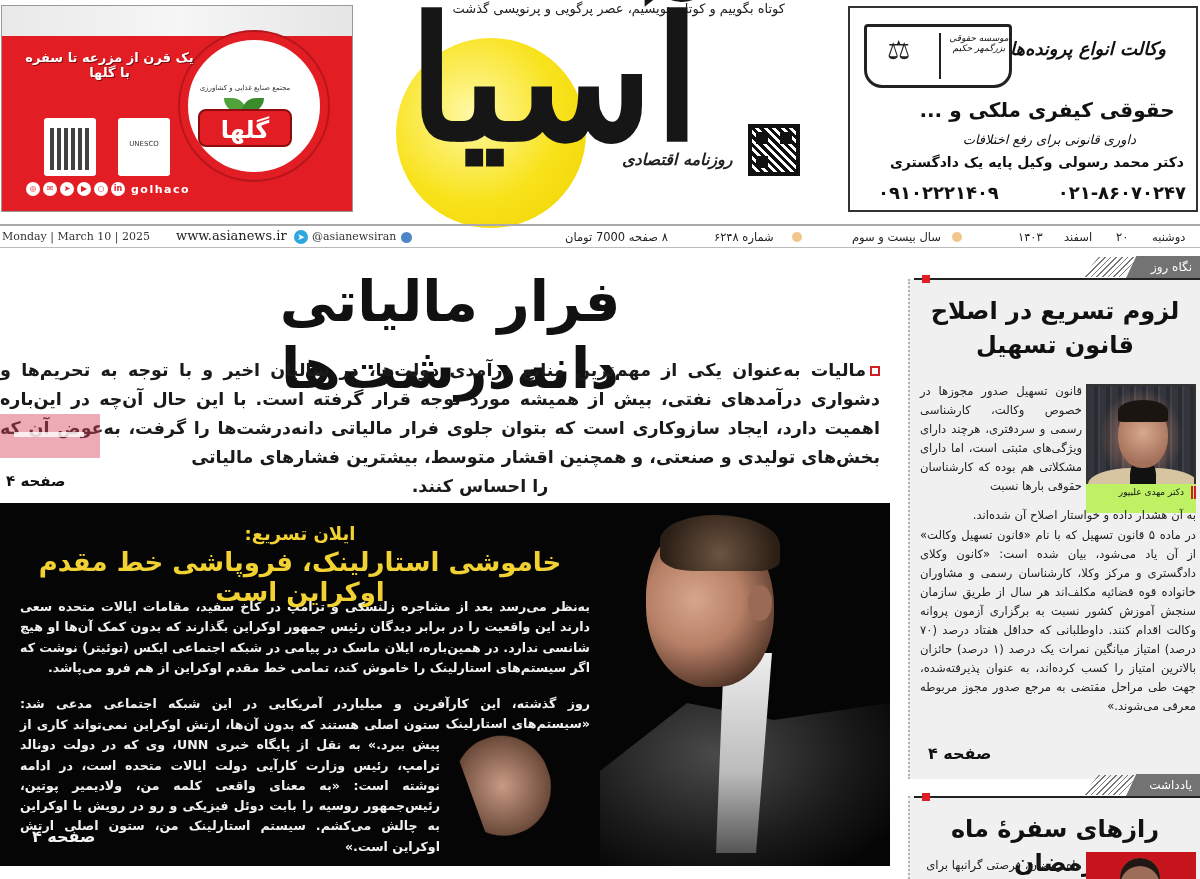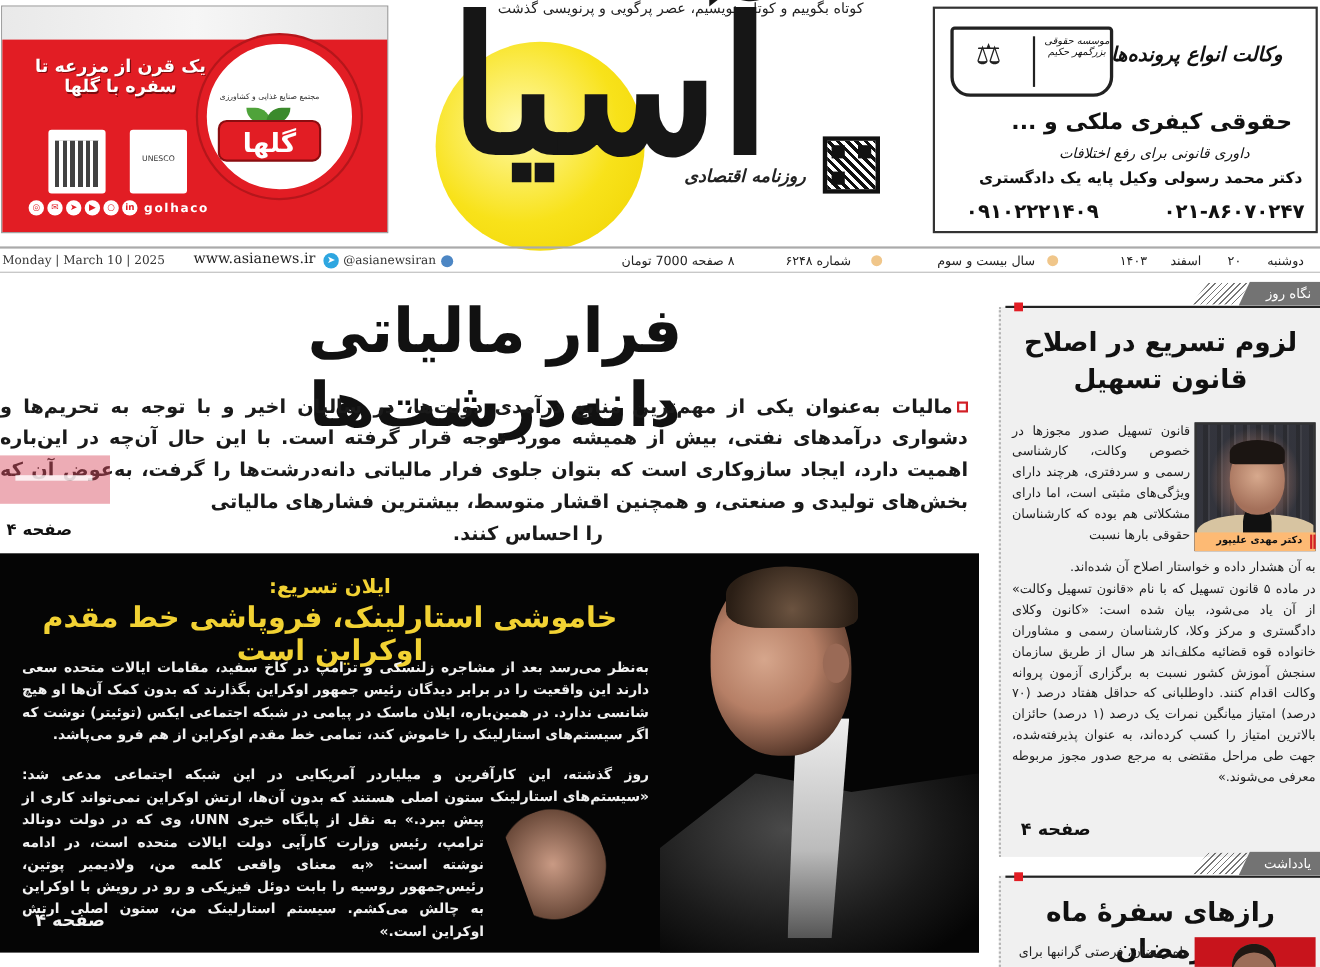--- a/index.html
+++ b/index.html
@@ -10,21 +10,21 @@
   .ad-left {
     position: absolute; left: 1px; top: 5px; width: 352px; height: 207px;
     border: 1px solid #999; background: #f2f2f2; overflow: hidden;
   }
   .ad-left .herbs { position: absolute; left: 0; top: 0; right: 0; height: 32px; background: linear-gradient(90deg,#e9e9e9,#f6f6f6,#e5e5e5); }
   .ad-left .red { position: absolute; left: 0; top: 30px; width: 352px; height: 178px; background: #e21d24; }
   .ad-left .circle {
     position: absolute; left: 178px; top: 26px; width: 148px; height: 148px; border-radius: 50%;
     background: #fff; border: 8px solid #e21d24; box-shadow: 0 0 0 2px #b5161b;
   }
-  .ad-left .slogan { position: absolute; left: 20px; top: 44px; width: 175px; color: #fff; font-weight: bold; font-size: 16px; text-align: center; direction: rtl; text-shadow: 1px 1px 0 #7a0b0e; }
+  .ad-left .slogan { position: absolute; left: 20px; top: 44px; width: 175px; color: #fff; font-weight: bold; font-size: 13px; text-align: center; direction: rtl; text-shadow: 1px 1px 0 #7a0b0e; }
   .ad-left .brand-sub { position: absolute; left: 188px; top: 78px; width: 110px; text-align: center; font-size: 7px; color: #333; direction: rtl; }
   .ad-left .brand-logo { position: absolute; left: 196px; top: 103px; width: 94px; height: 38px; border-radius: 8px; background: #e21d24; color: #fff; font-weight: bold; font-size: 24px; text-align: center; line-height: 38px; direction: rtl; border: 2px solid #8b0d10; }
   .ad-left .leaf { position: absolute; left: 222px; top: 92px; width: 22px; height: 14px; background: #4fa33a; border-radius: 0 14px 0 14px; }
   .ad-left .leaf.b { left: 240px; transform: scaleX(-1); background: #3b8a2c; }
   .ad-left .qr { position: absolute; left: 42px; top: 112px; width: 52px; height: 58px; background: #fff; border-radius: 3px; }
   .ad-left .qr .qrb { position: absolute; left: 6px; top: 10px; width: 40px; height: 42px;
     background: repeating-linear-gradient(90deg,#222 0 4px,#fff 4px 7px), #222; opacity: .85; }
   .ad-left .unesco { position: absolute; left: 116px; top: 112px; width: 52px; height: 58px; background: #fff; border-radius: 3px; font-size: 7px; text-align: center; padding-top: 22px; color: #333; }
   .ad-left .social { position: absolute; left: 24px; top: 176px; display: flex; gap: 3px; align-items: center; }
   .ad-left .social span.dot { width: 14px; height: 14px; border-radius: 50%; background: #fff; color: #e21d24; font-size: 8px; text-align: center; line-height: 14px; font-weight: bold; }
@@ -109,21 +109,21 @@
   .box2 { top: 540px; height: 83px; }
   .side-title { position: absolute; left: 8px; right: 4px; text-align: center; direction: rtl; font-weight: bold; color: #111; }
   .side-title.t1 { top: 38px; font-size: 24px; line-height: 34px; }
   .side-title.t2 { top: 556px; font-size: 24px; line-height: 34px; }
   .author-photo { position: absolute; left: 180px; top: 128px; width: 110px; height: 117px; border: 2px solid #333; background: radial-gradient(ellipse at 50% 45%, #c99a7f 0, #a47058 28%, #2b2b2b 55%), #30343f; overflow: hidden; }
   .author-photo .books { position: absolute; inset: 0; background: repeating-linear-gradient(90deg,#3d4052 0 6px,#2a2c38 6px 10px,#585a6a 10px 12px); opacity: .45; }
   .author-photo .face { position: absolute; left: 30px; top: 18px; width: 50px; height: 64px; border-radius: 48%; background: radial-gradient(circle at 50% 45%, #d7a98d, #a4705a 70%); }
   .author-photo .hairx { position: absolute; left: 30px; top: 14px; width: 50px; height: 22px; border-radius: 50% 50% 10% 10%; background: #1b1512; }
   .author-photo .shoulders { position: absolute; left: 0; top: 82px; width: 110px; height: 40px; background: #d7c4a1; border-radius: 40% 40% 0 0; }
   .author-photo .neck { position: absolute; left: 42px; top: 76px; width: 26px; height: 40px; background: #111; border-radius: 30%; }
-  .author-name { position: absolute; left: 180px; top: 228px; width: 110px; height: 17px; background: #fdba74; direction: rtl; font-size: 9px; font-weight: bold; padding-right: 12px; line-height: 17px; }
+  .author-name { position: absolute; left: 180px; top: 228px; width: 110px; height: 29px; background: #bef264; direction: rtl; font-size: 9px; font-weight: normal; padding-right: 12px; line-height: 17px; }
   .author-name::before { content: ""; position: absolute; right: 3px; top: 2px; width: 2px; height: 13px; background: #d21f26; box-shadow: 3px 0 0 #d21f26; }
   .side-body { position: absolute; direction: rtl; text-align: justify; font-size: 11.6px; line-height: 19px; color: #222; }
   .side-body.b1 { left: 14px; width: 162px; top: 126px; }
   .side-body.b2 { left: 14px; width: 276px; top: 250px; }
   .side-body.b3 { left: 14px; width: 276px; top: 270px; }
   .side-page { position: absolute; left: 22px; top: 488px; font-size: 16px; font-weight: bold; direction: rtl; }
   .author2-photo { position: absolute; left: 180px; top: 596px; width: 110px; height: 27px; background: #c8141c; overflow: hidden; }
   .author2-photo .face { position: absolute; left: 34px; top: 6px; width: 40px; height: 40px; border-radius: 50%; background: #9c6d58; box-shadow: inset 0 8px 0 #211813; }
   .side-body.b4 { left: 14px; width: 162px; top: 600px; }
 </style>

